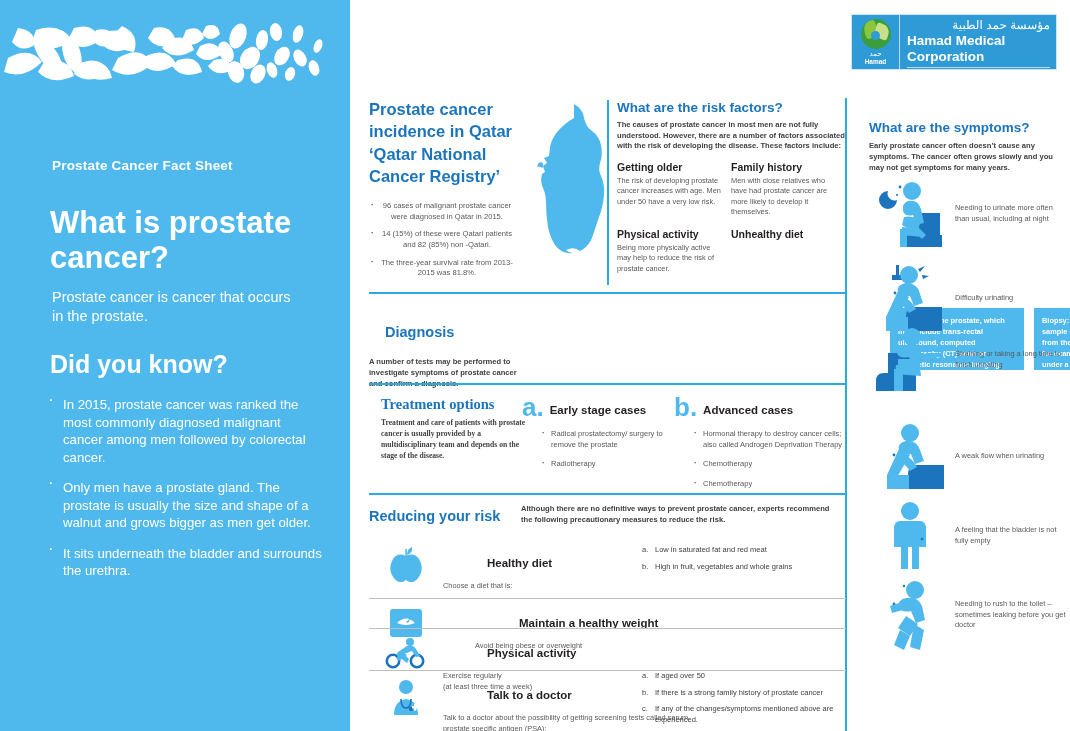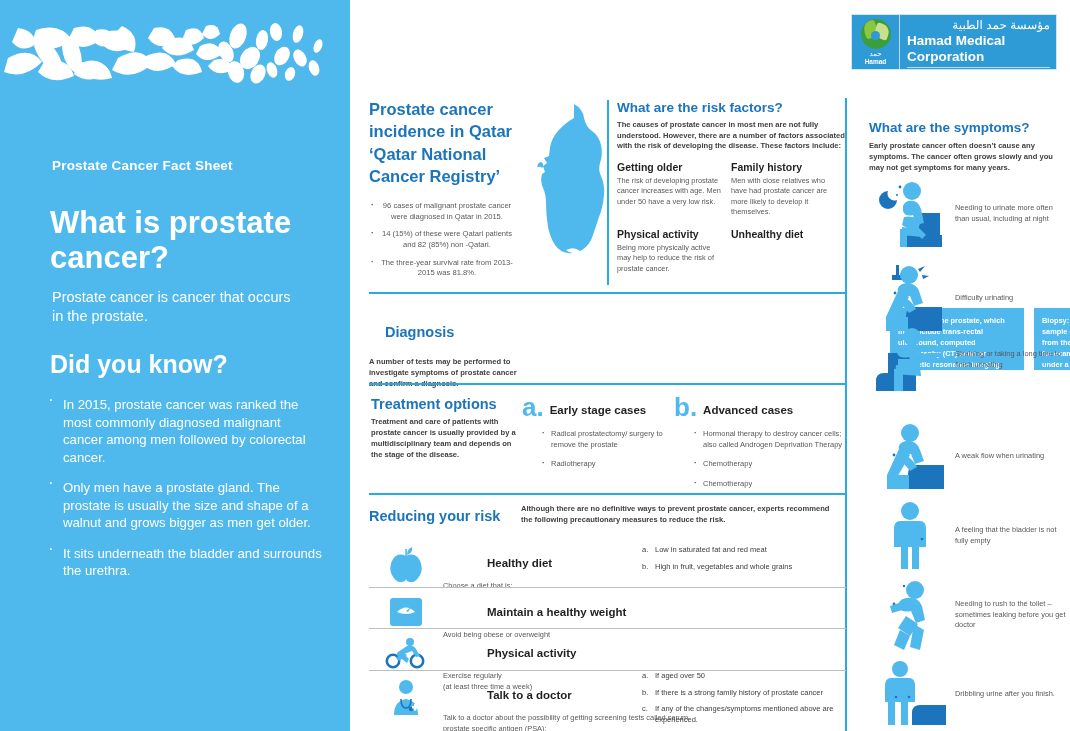--- a/index.html
+++ b/index.html
@@ -60,21 +60,21 @@
   .diag{position:absolute;left:369px;top:308px;width:477px;display:flex;}
   .diag-left{width:148px;}
   .diag-left h2{margin:16px;font-size:14.5px;color:#1C75BC;font-weight:bold;}
   .diag-left p{margin:4px 0 0 0;color:#414042;font-size:7.6px;line-height:1.45;font-weight:bold;}
   .dbox{background:#4FB8EC;color:#fff;font-size:7.4px;line-height:1.5;padding:7px 8px;box-sizing:border-box;font-weight:bold;}
   .dbox-1{position:absolute;left:521px;top:0;width:134px;height:62px;}
   .dbox-2{position:absolute;left:665px;top:0;width:80px;height:62px;}
 
   
   .treat{position:absolute;left:369px;top:396px;width:477px;}
-  .treat-left{position:absolute;left:2px;top:0;width:148px;}
+  .treat-left{position:absolute;left:12px;top:0;width:148px;font-family:Liberation Serif, serif;}
   .treat-left h2{margin:0;font-size:14.5px;color:#1C75BC;font-weight:bold;}
   .treat-left p{margin:4px 0 0 0;color:#414042;font-size:7.6px;line-height:1.45;font-weight:bold;}
   .treat-col{position:absolute;top:0;}
   .treat-col.a{left:153px;width:150px;}
   .treat-col.b{left:305px;width:175px;}
   .tc-head{display:flex;align-items:flex-start;}
   .tc-letter{font-size:26px;font-weight:bold;color:#4FB8EC;line-height:.85;margin-right:6px;}
   .tc-title{font-size:11.5px;font-weight:bold;color:#231F20;margin-top:8px;}
   .tc-list{list-style:none;margin:11px 0 0 18px;padding:0;}
   .tc-list li{position:relative;padding-left:11px;margin-bottom:9px;color:#58595B;font-size:7.5px;line-height:1.42;}
@@ -287,21 +287,21 @@
       <div class="rbody">
         <h3>Healthy diet</h3>
         <p>Choose a diet that is:</p>
       </div>
       <ul class="rlist" style="top:6px;">
         <li><span class="mk">a.</span><span>Low in saturated fat and red meat</span></li>
         <li><span class="mk">b.</span><span>High in fruit, vegetables and whole grains</span></li>
       </ul>
     </div>
 
-    <div class="rrow" style="top:84px;height:44px;">
+    <div class="rrow" style="top:95px;height:44px;gap:32px;">
       <div class="ricon">
         <svg width="34" height="32" viewBox="0 0 34 32" aria-hidden="true">
           <rect x="1" y="2" width="32" height="28" rx="3" fill="#4FB8EC"></rect>
           <path d="M8 16 q9 -9 18 0 q-9 4 -18 0 z" fill="#ffffff"></path>
           <path d="M17 15 l5 -4 l-3 5 z" fill="#4FB8EC"></path>
         </svg>
       </div>
       <div class="rbody">
         <h3>Maintain a healthy weight</h3>
         <p>Avoid being obese or overweight</p>
@@ -446,29 +446,14 @@
         <path fill="#4FB8EC" d="M36 20 q12 -2 16 8 l3 14 l-9 3 l-5 -12 q-10 2 -12 -4 q-2 -7 7 -9 z"></path>
         <path fill="#4FB8EC" d="M32 24 l-12 4 l2 7 l14 -4 z"></path>
         <path fill="#4FB8EC" d="M36 38 l12 8 l-8 12 l-12 -8 z"></path>
         <path fill="#4FB8EC" d="M30 52 l10 6 l-6 14 l-10 -5 z"></path>
         <path fill="#4FB8EC" d="M44 46 l10 6 l-4 20 l-10 -3 z"></path>
       </svg>
     </div>
     <div class="symp-tx">Needing to rush to the toilet – sometimes leaking before you get doctor</div>
   </div>
 
-  <div class="symp-item" style="top:660px;height:68px;">
-    <div class="symp-ic">
-      <svg width="80" height="66" viewBox="0 0 80 66" aria-hidden="true">
-        <path fill="#1C75BC" d="M50 44 h26 v20 h-34 v-12 q0 -8 8 -8 z"></path>
-        <circle cx="30" cy="8" r="8" fill="#4FB8EC"></circle>
-        <path fill="#4FB8EC" d="M21 17 h18 q6 0 6 8 v16 h-30 v-16 q0 -8 6 -8 z"></path>
-        <path fill="#4FB8EC" d="M18 41 h7 v23 h-7 z"></path>
-        <path fill="#4FB8EC" d="M31 41 h7 v23 h-7 z"></path>
-        <path fill="#4FB8EC" d="M18 26 q10 6 24 4 l1 5 q-16 3 -26 -4 z"></path>
-        <circle cx="26" cy="36" r="1.3" fill="#1C75BC"></circle>
-          <circle cx="39" cy="36" r="1.3" fill="#1C75BC"></circle>
-      </svg>
-    </div>
-    <div class="symp-tx">Dribbling urine after you finish.</div>
-  </div>
 
 </div>
 
 </body></html>

